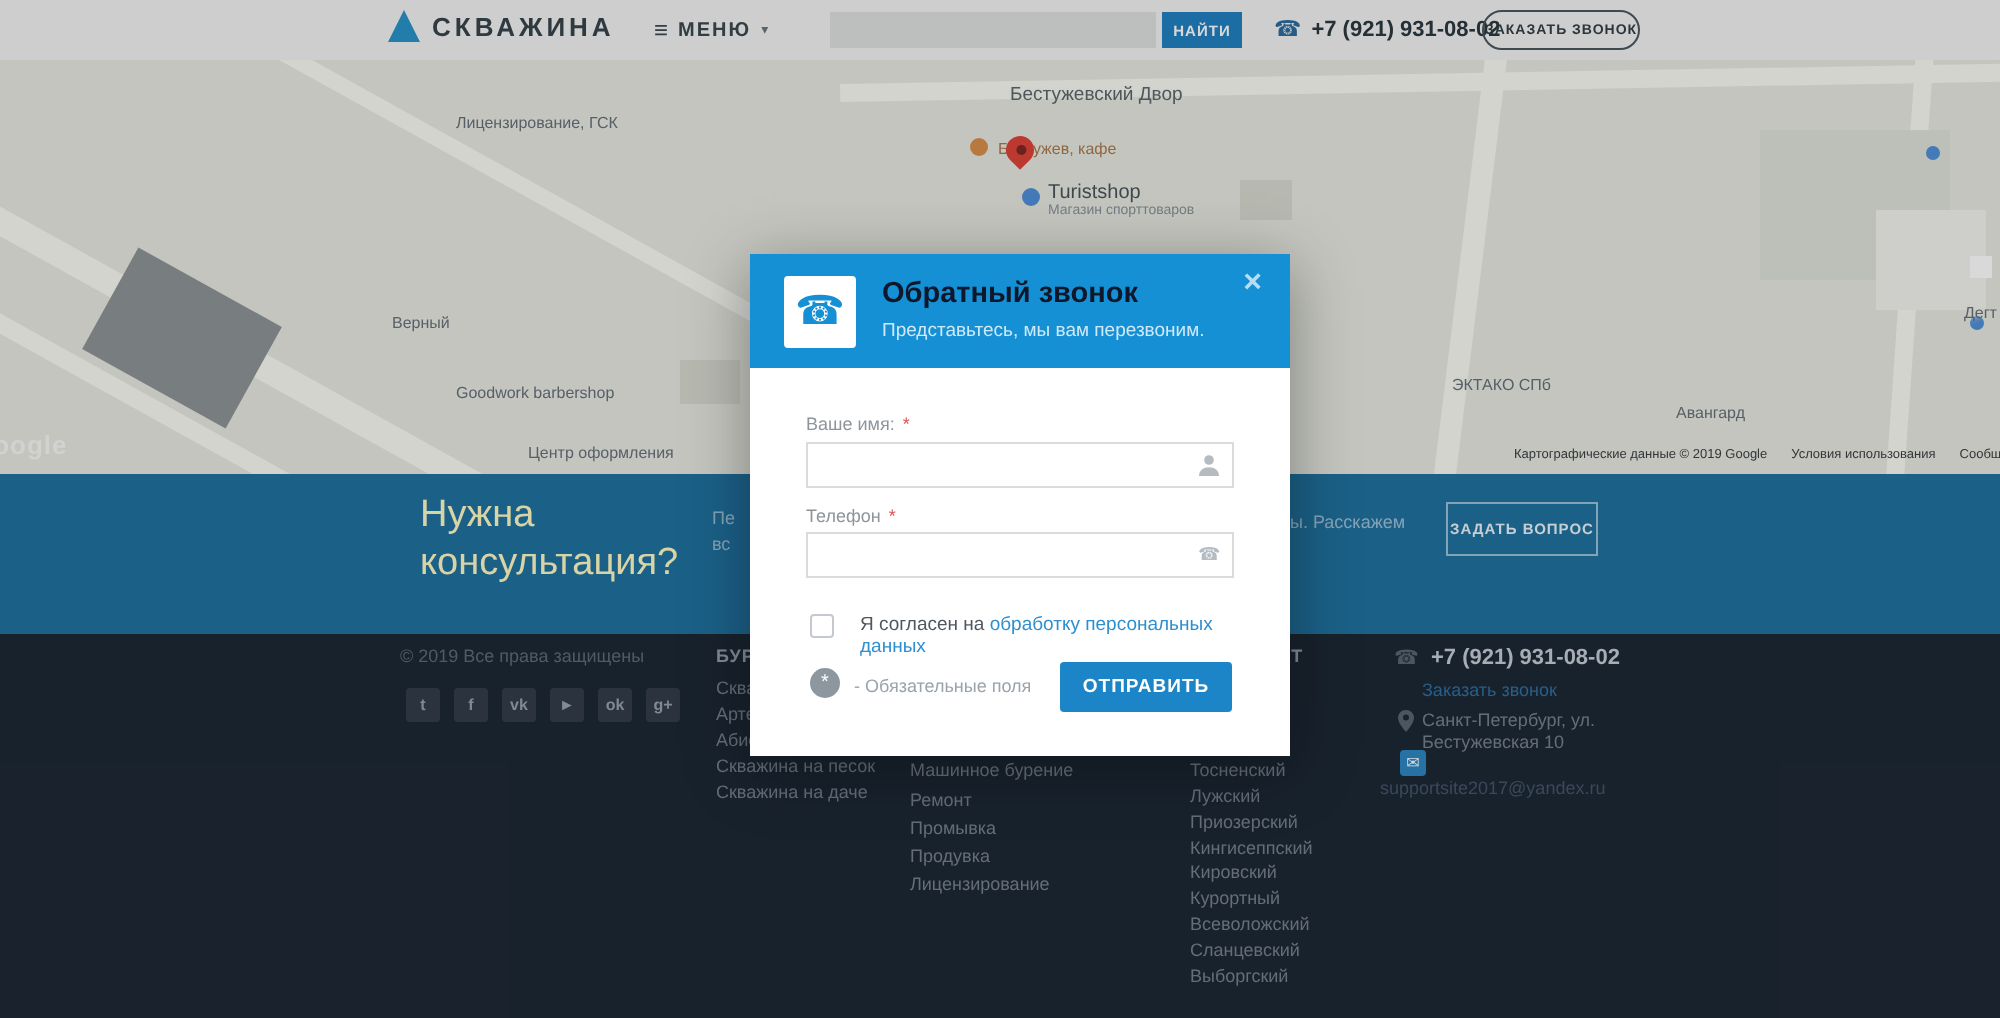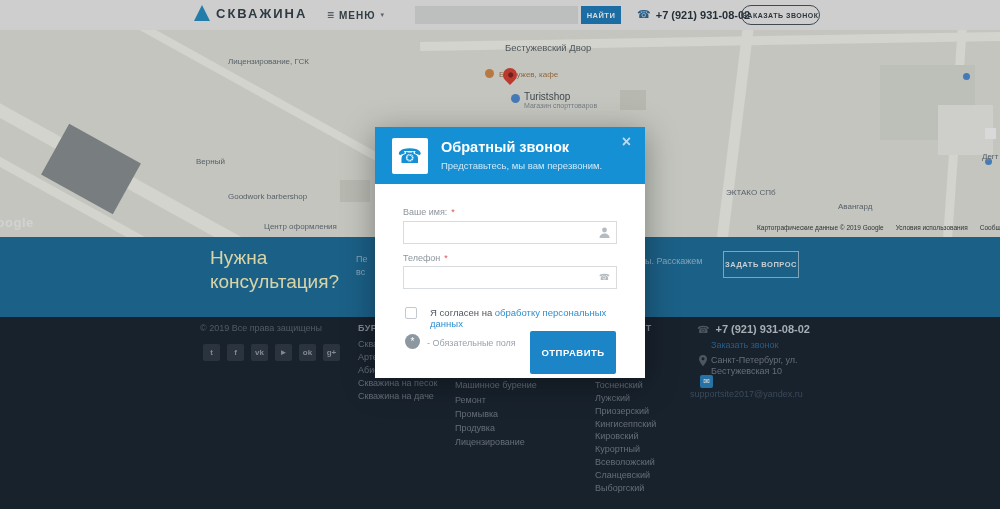--- a/index.html
+++ b/index.html
@@ -52,33 +52,33 @@
   .contact-phone { position:absolute; left:697px; top:6px; display:flex; gap:6px; align-items:center; }
   .contact-phone .cico { color:#5a6673; font-size:10px; }
   .contact-phone .cnum { font-size:11px; font-weight:bold; color:#c3ccd4; }
   .mailico { position:absolute; left:700px; top:58px; width:13px; height:13px; background:#2e86c1; border-radius:2px; color:#fff; font-size:8px; text-align:center; line-height:13px; }
 
   
   .overlay { position:absolute; left:0; top:0; width:1000px; height:509px; background:rgba(0,0,0,0.15); z-index:5; }
   .modal { position:absolute; left:375px; top:127px; width:270px; height:251px; background:#fff; z-index:10; box-shadow:0 6px 30px rgba(0,0,0,.35); }
   .modal-hd { position:absolute; left:0; top:0; width:270px; height:57px; background:#1590d4; }
   .modal-phone-box { position:absolute; left:17px; top:11px; width:36px; height:36px; background:#fff; border-radius:2px; color:#1590d4; font-size:20px; text-align:center; line-height:36px; }
-  .modal-title { position:absolute; left:66px; top:12px; font-size:14.5px; font-weight:bold; color:#ffffff; }
+  .modal-title { position:absolute; left:66px; top:12px; font-size:14.5px; font-weight:bold; color:#0f172a; }
   .modal-sub { position:absolute; left:66px; top:33px; font-size:9.5px; color:#cfe9f9; }
   .modal-close { position:absolute; right:14px; top:6px; font-size:16px; font-weight:bold; color:#b8ddf2; cursor:pointer; }
   .flabel { position:absolute; left:28px; font-size:9px; color:#8d959b; }
   .req { color:#e05252; margin-left:4px; }
   .finput { position:absolute; left:28px; width:214px; height:23px; border:1px solid #d8dcdf; background:#fff; font-size:10px; padding:0 22px 0 7px; outline:none; }
   .in-ico { position:absolute; left:224px; color:#b4bcc2; font-size:9px; }
   .chk { position:absolute; left:30px; top:180px; width:12px; height:12px; border:1px solid #c3c9ce; border-radius:2px; background:#fff; }
   .consent { position:absolute; left:55px; top:180px; font-size:9.5px; color:#4e565e; width:190px; }
   .consent a { color:#2e8fd0; text-decoration:none; }
   .badge { position:absolute; left:30px; top:207px; width:15px; height:15px; border-radius:50%; background:#8d97a0; color:#fff; font-size:10px; text-align:center; line-height:16px; }
   .note { position:absolute; left:52px; top:211px; font-size:9px; color:#9aa2ab; }
-  .submit { position:absolute; left:155px; top:204px; width:86px; height:43px; background:#1c85c7; border:none; border-radius:2px; color:#fff; font-size:9.5px; font-weight:bold; letter-spacing:.5px; }
+  .submit { position:absolute; left:155px; top:204px; width:86px; height:25px; background:#1c85c7; border:none; border-radius:2px; color:#fff; font-size:9.5px; font-weight:bold; letter-spacing:.5px; }
 </style>
 </head>
 <body>
 
 <div id="page">
 
   <div class="hdr">
     <div class="logo">
       <span class="logo-ico"></span>
       <span class="logo-txt">СКВАЖИНА</span>

